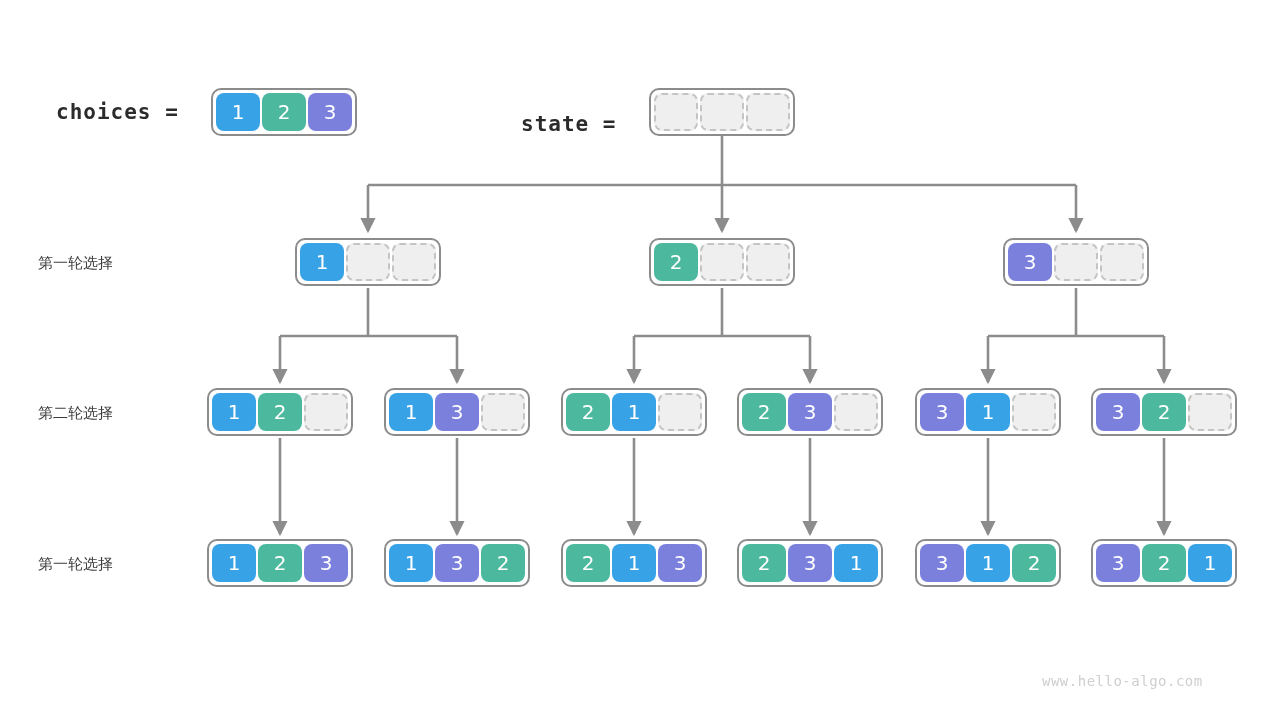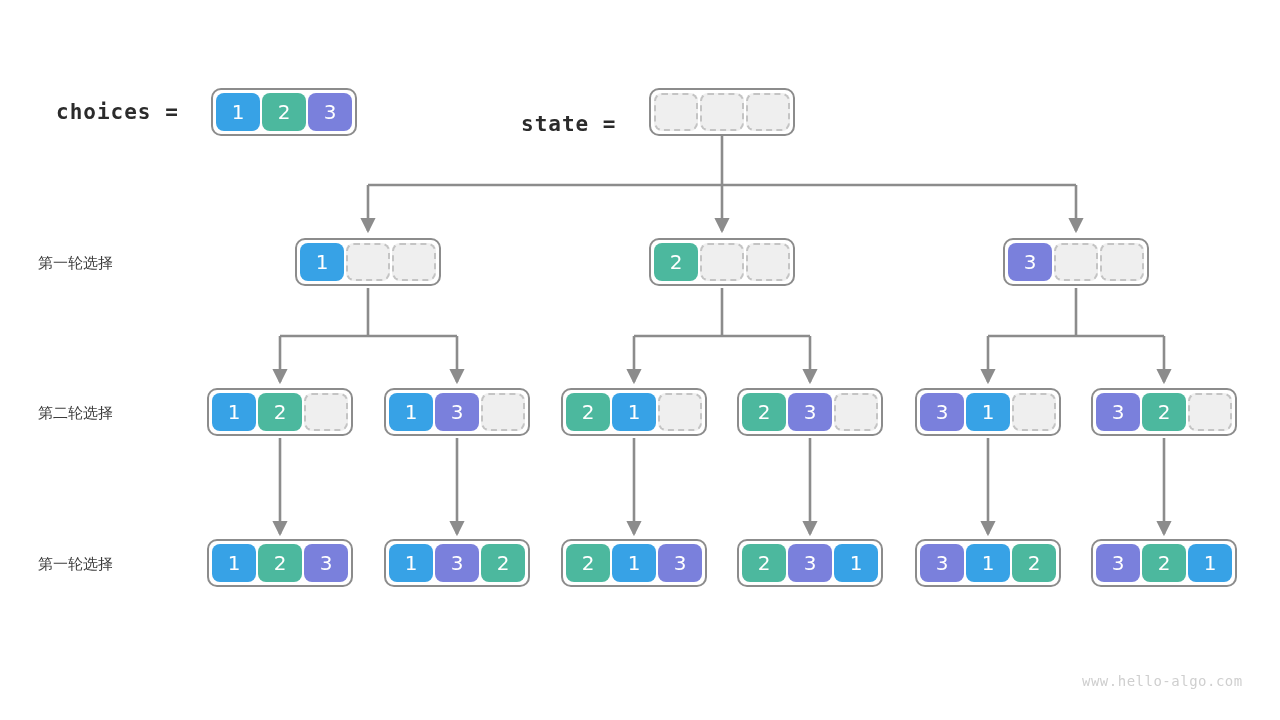--- a/index.html
+++ b/index.html
@@ -226,14 +226,14 @@
         <div class="cell c1">1</div>
         <div class="cell c2">2</div>
       </div>
       <div class="array-node" style="left: 1164px; top: 563px;">
         <div class="cell c3">3</div>
         <div class="cell c2">2</div>
         <div class="cell c1">1</div>
       </div>
     </div>
 
-  <div class="watermark" style="left:1042px; top:673px;margin-left:40px;">www.hello-algo.com</div>
+  <div class="watermark" style="left:1042px; top:673px;">www.hello-algo.com</div>
 </div>
 
 </body></html>

